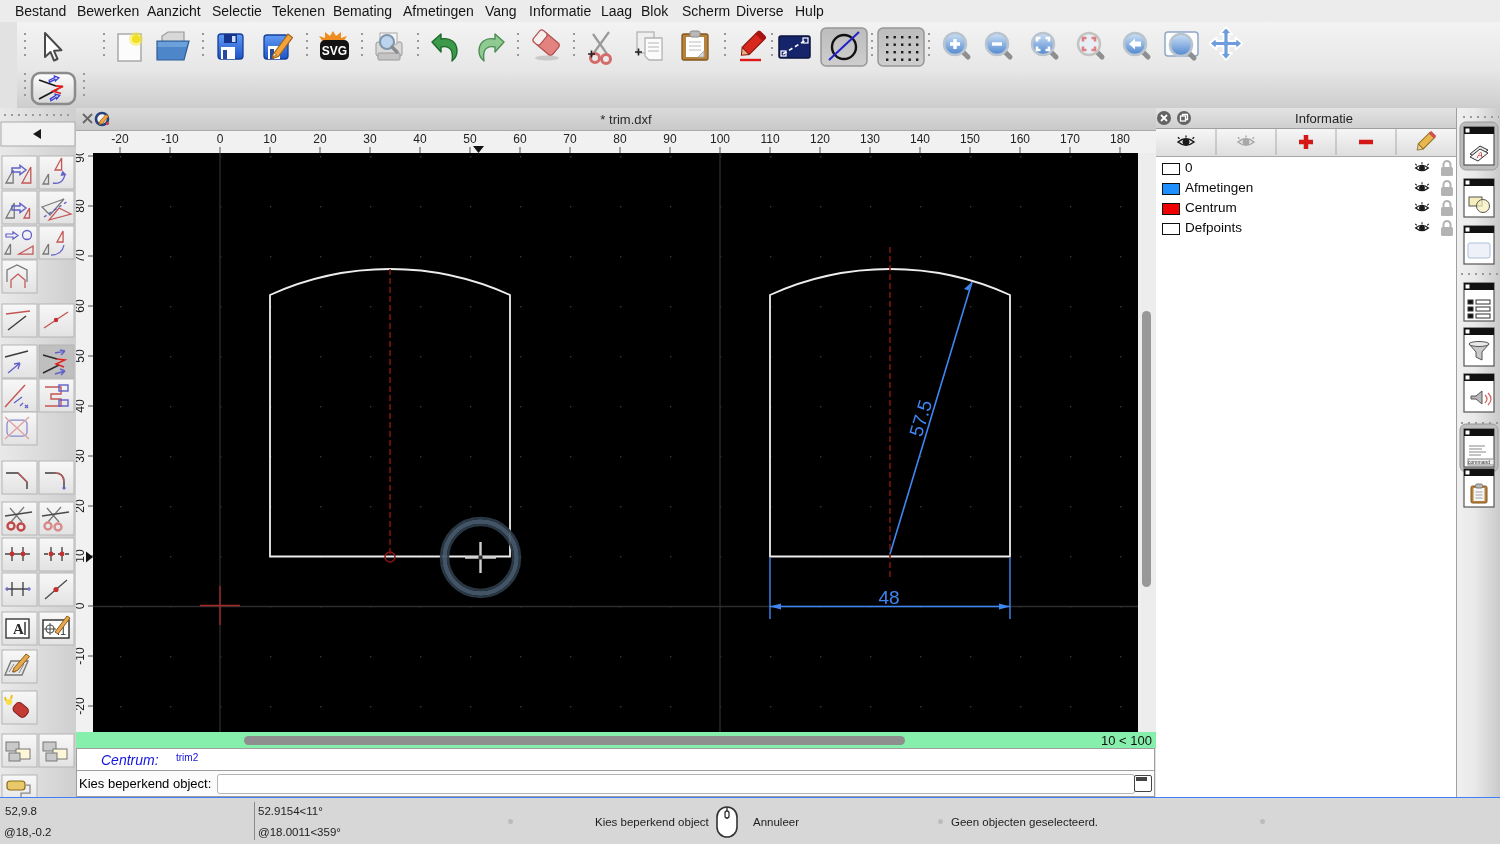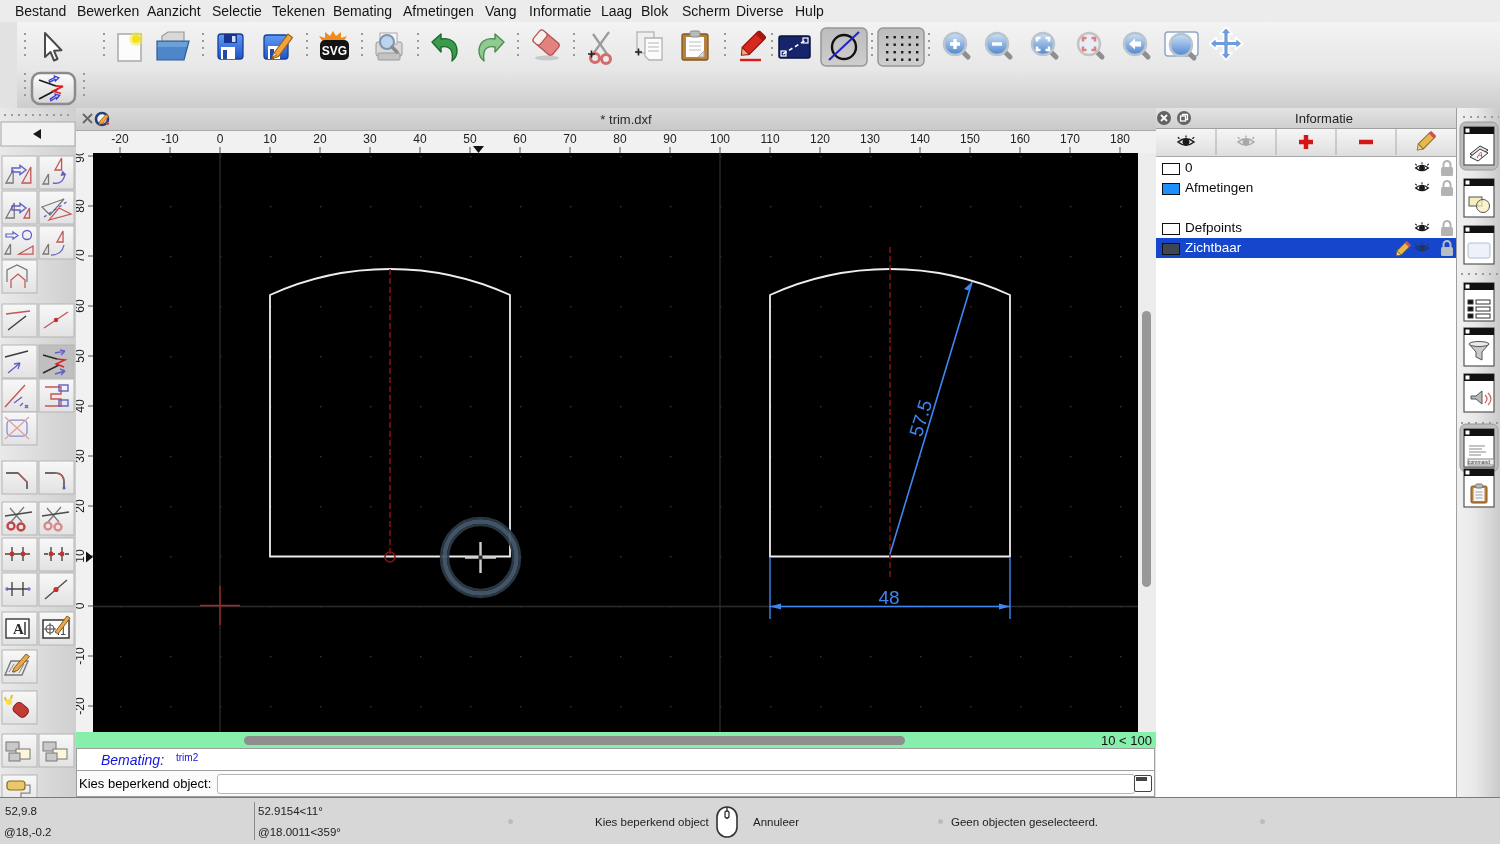--- a/index.html
+++ b/index.html
@@ -481,21 +481,21 @@
 <div id="vscroll">
     <div id="vthumb"></div>
   </div>
 
 <div id="hscroll">
     <div id="hthumb"></div>
     <div id="hscrolltxt">10 &lt; 100</div>
   </div>
 
 <div id="cmdhist">
-    <span class="op">Bemating:</span>
+    <span class="op">Centrum:</span>
     <span class="cm">trim2</span>
   </div>
 
 <div id="cmdinput">
     <span class="lb">Kies beperkend object:</span>
     <div id="cmdfield"></div>
     <div id="cmdbtn">
       <div></div>
     </div>
   </div>
@@ -564,52 +564,47 @@
           <path d="M24.6,10 Q31,4.8 37.4,10 Q31,15.2 24.6,10 z" stroke-width="1.2800000000000002"></path>
           <circle cx="31" cy="10" r="2.4800000000000004" fill="#1a1a1a"></circle>
           <path d="M25.8,7.4399999999999995 l-1.6,-1.6 M31,6.32 v-2 M36.2,7.4399999999999995 l1.6,-1.6" stroke-width="1.04"></path>
         </g>
 <g fill="#b3b3b3">
           <rect x="50" y="9" width="12" height="9" rx="1.5"></rect>
           <path d="M52.5,9 v-2.5 a3.5,3.5 0 0 1 7,0 v2.5" fill="none" stroke="#b3b3b3" stroke-width="2"></path>
         </g>
 </svg>
     </div>
+<div class="lrow" style="top:90px">
+<div class="sw" style="background:#f00000"></div>
+      <span class="nm">Centrum</span>
+<svg class="abs" style="left:235px;top:0" width="65" height="20">
+<g stroke="#1a1a1a" fill="none">
+          <path d="M24.6,10 Q31,4.8 37.4,10 Q31,15.2 24.6,10 z" stroke-width="1.2800000000000002"></path>
+          <circle cx="31" cy="10" r="2.4800000000000004" fill="#1a1a1a"></circle>
+          <path d="M25.8,7.4399999999999995 l-1.6,-1.6 M31,6.32 v-2 M36.2,7.4399999999999995 l1.6,-1.6" stroke-width="1.04"></path>
+        </g>
+<g fill="#b3b3b3">
+          <rect x="50" y="9" width="12" height="9" rx="1.5"></rect>
+          <path d="M52.5,9 v-2.5 a3.5,3.5 0 0 1 7,0 v2.5" fill="none" stroke="#b3b3b3" stroke-width="2"></path>
+        </g>
+</svg>
+    </div>
 <div class="lrow" style="top:110px">
 <div class="sw" style="background:#ffffff"></div>
       <span class="nm">Defpoints</span>
 <svg class="abs" style="left:235px;top:0" width="65" height="20">
 <g stroke="#1a1a1a" fill="none">
           <path d="M24.6,10 Q31,4.8 37.4,10 Q31,15.2 24.6,10 z" stroke-width="1.2800000000000002"></path>
           <circle cx="31" cy="10" r="2.4800000000000004" fill="#1a1a1a"></circle>
           <path d="M25.8,7.4399999999999995 l-1.6,-1.6 M31,6.32 v-2 M36.2,7.4399999999999995 l1.6,-1.6" stroke-width="1.04"></path>
         </g>
 <g fill="#b3b3b3">
           <rect x="50" y="9" width="12" height="9" rx="1.5"></rect>
           <path d="M52.5,9 v-2.5 a3.5,3.5 0 0 1 7,0 v2.5" fill="none" stroke="#b3b3b3" stroke-width="2"></path>
-        </g>
-</svg>
-    </div>
-<div class="lrow sel" style="top:130px">
-<div class="sw" style="background:#3d4653"></div>
-      <span class="nm">Zichtbaar</span>
-<svg class="abs" style="left:235px;top:0" width="65" height="20">
-<g transform="rotate(-45 13 10)">
-          <rect x="6" y="7" width="13" height="6" fill="#e8b84c" stroke="#7a5a12" stroke-width="0.8"></rect>
-          <path d="M6,7 l-4,3 4,3 z" fill="#e8d0a0" stroke="#7a5a12" stroke-width="0.7"></path>
-          <rect x="17" y="7" width="3" height="6" fill="#d05050"></rect>
-        </g>
-<g stroke="#23345e" fill="none">
-          <path d="M24.6,10 Q31,4.8 37.4,10 Q31,15.2 24.6,10 z" stroke-width="1.2800000000000002"></path>
-          <circle cx="31" cy="10" r="2.4800000000000004" fill="#23345e"></circle>
-          <path d="M25.8,7.4399999999999995 l-1.6,-1.6 M31,6.32 v-2 M36.2,7.4399999999999995 l1.6,-1.6" stroke-width="1.04"></path>
-        </g>
-<g fill="#b8bec8">
-          <rect x="50" y="9" width="12" height="9" rx="1.5"></rect>
-          <path d="M52.5,9 v-2.5 a3.5,3.5 0 0 1 7,0 v2.5" fill="none" stroke="#b8bec8" stroke-width="2"></path>
         </g>
 </svg>
     </div>
 </div>
 
 <div id="rightstrip"><svg width="44" height="689" viewBox="0 0 44 689">
 <line x1="6" y1="9" x2="42" y2="9" stroke="#9a9a9a" stroke-width="2" stroke-dasharray="2 5"></line>
 <rect x="3" y="14" width="38" height="48" rx="6" fill="#bdbdbd" stroke="#9a9a9a"></rect>
       <rect x="7" y="19" width="30" height="38" fill="#fff" stroke="#555" stroke-width="1.2"></rect>
       <rect x="7" y="19" width="30" height="7" fill="#111"></rect>

